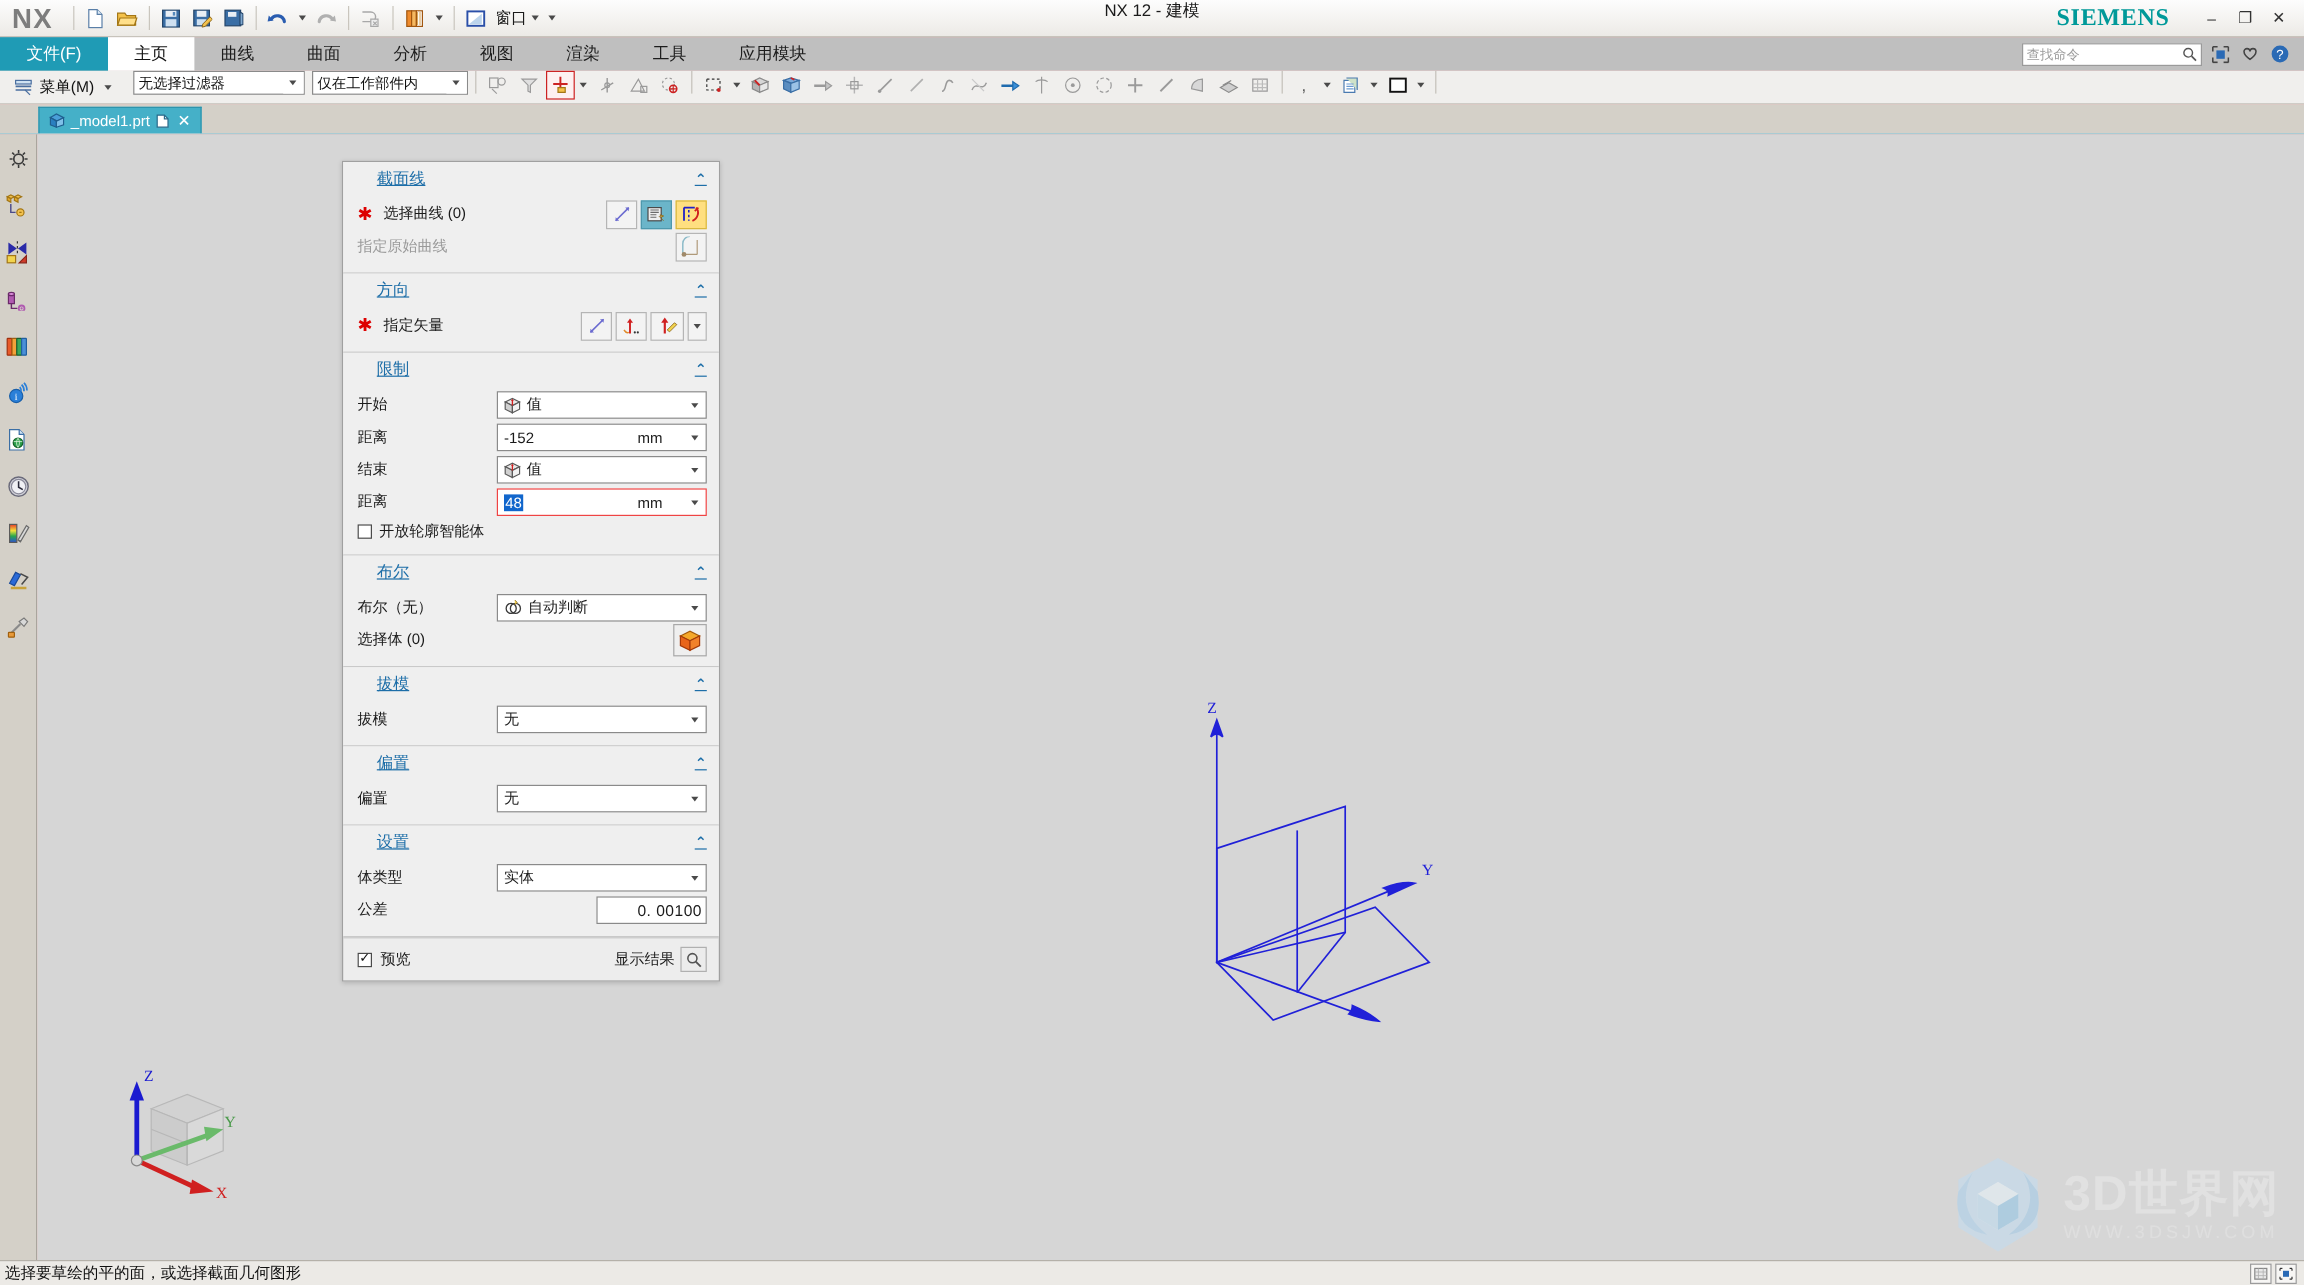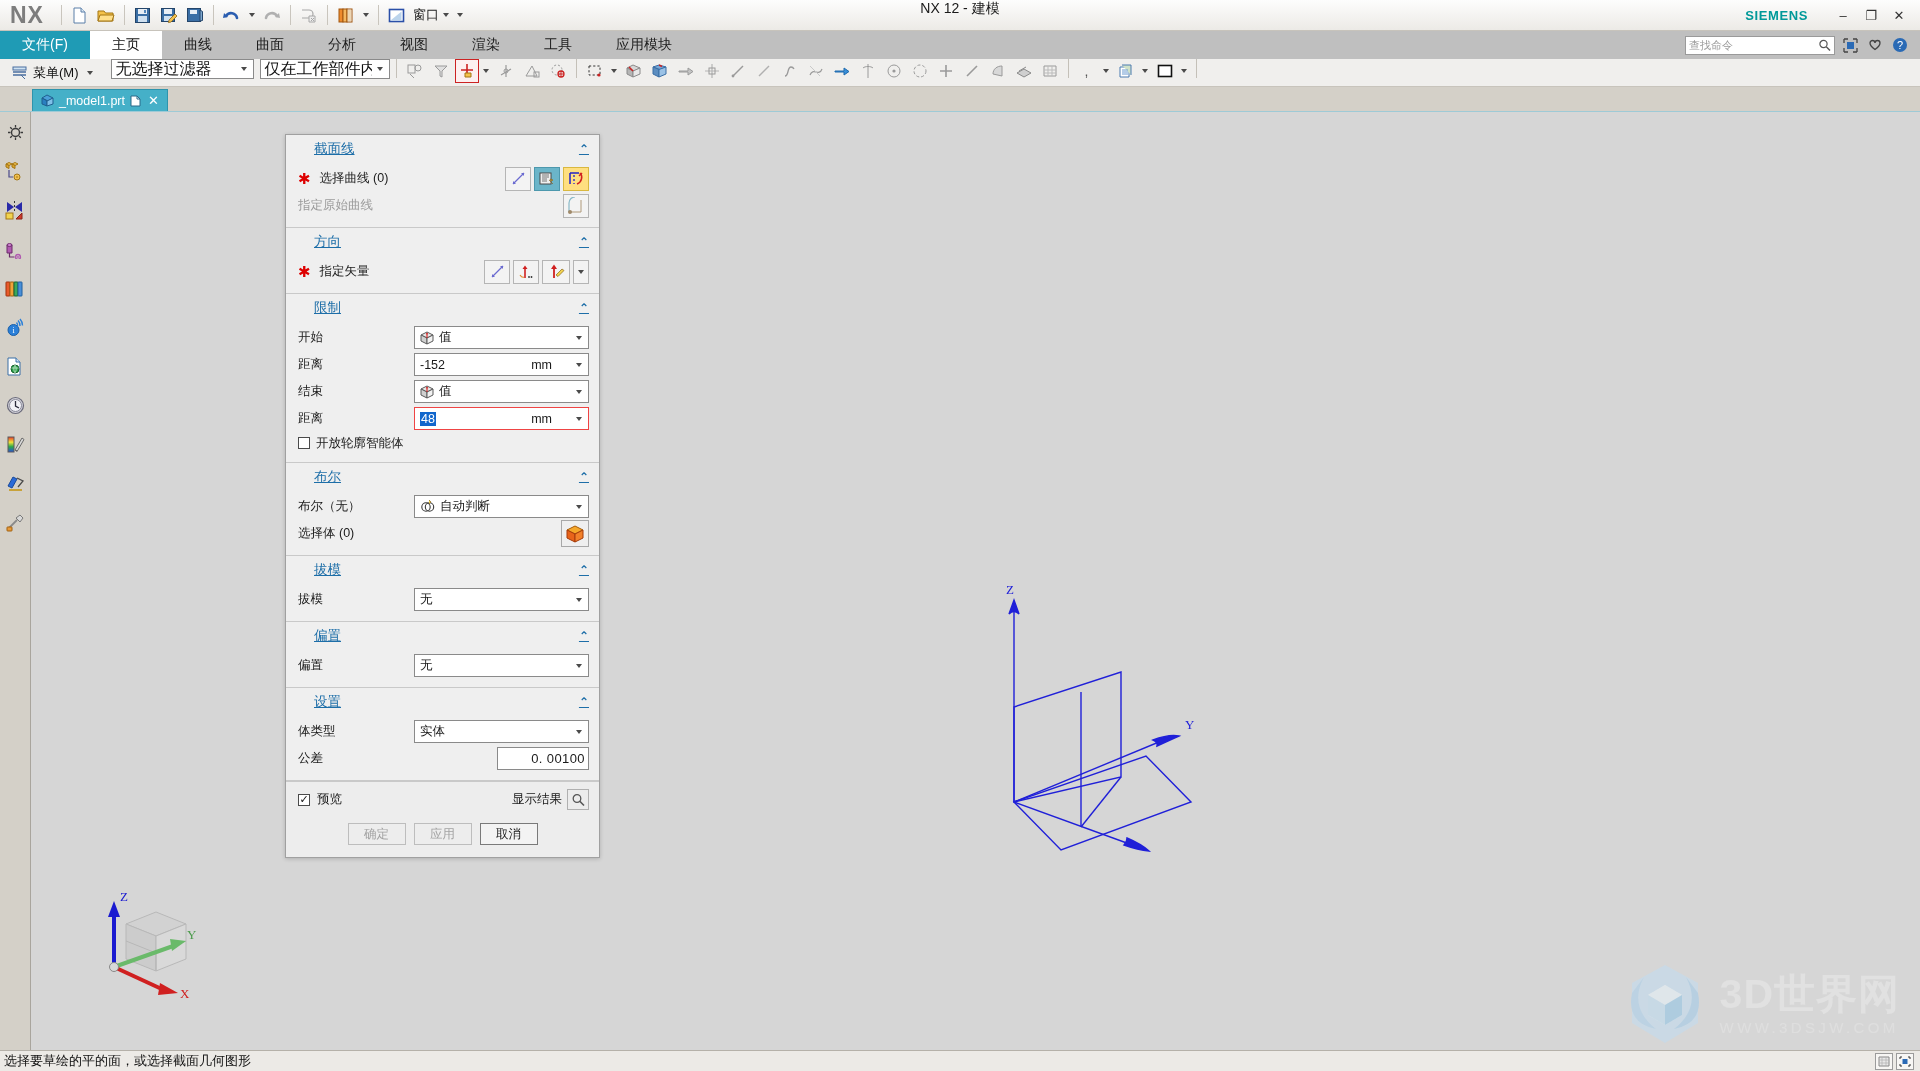--- a/index.html
+++ b/index.html
@@ -26,22 +26,22 @@
   }
   .qat-sep { width: 1px; height: 20px; background: #c9c5bd; margin: 0 5px; }
   .qat-btn {
     width: 26px; height: 25px; display: flex; align-items: center; justify-content: center;
     position: relative;
   }
   .caret { width: 0; height: 0; border-left: 3.5px solid transparent; border-right: 3.5px solid transparent;
            border-top: 4px solid #4a4a4a; margin: 0 4px; }
   .qat-text { font-size: 13px; color: #1a1a1a; padding-left: 3px; }
   .siemens {
-    margin-left: auto; color: #009999; font-weight: bold; font-size: 13px;
-    letter-spacing: 0.6px; padding-right: 22px; font-family: Liberation Sans, sans-serif;
+    margin-left: auto; color: #009999; font-weight: bold; font-size: 20px;
+    letter-spacing: 0.6px; padding-right: 22px; font-family: Liberation Serif, serif;
   }
   .wincontrols { display: flex; align-items: center; padding-right: 8px; gap: 2px; }
   .wc { width: 26px; height: 22px; display: flex; align-items: center; justify-content: center;
         color: #333; font-size: 13px; }
 
   
   .ribbonbar {
     position: absolute; top: 31px; left: 0; width: 1920px; height: 28px;
     background: #bfbfbf; display: flex; align-items: stretch;
   }
@@ -63,21 +63,21 @@
 
   
   .seltoolbar {
     position: absolute; top: 59px; left: 0; width: 1920px; height: 28px;
     background: #f0efed; border-bottom: 1px solid #c8c4bc;
     display: flex; padding-left: 6px; gap: 2px;
   }
   .menu-btn { display: flex; align-items: center; gap: 4px; padding: 1px 6px; font-size: 13px; color: #111; }
   .combo {
     height: 20px; border: 1px solid #8a8a8a; background: #fff; display: flex; align-items: center;
-    font-size: 16px; color: #111; padding-left: 4px; position: relative;
+    font-size: 12px; color: #111; padding-left: 4px; position: relative;
   }
   .combo .arrow {
     position: absolute; right: 0; top: 0; width: 17px; height: 100%;
     display: flex; align-items: center; justify-content: center; background: #fff;
   }
   .tb-ico { width: 24px; height: 24px; display: flex; align-items: center; justify-content: center; }
   .tb-sep { width: 1px; height: 19px; background: #c4c0b8; margin: 0 4px; }
   .tb-caret { width: 11px; height: 24px; display: flex; align-items: center; justify-content: center; }
 
   
@@ -981,25 +981,20 @@
         <span>显示结果</span>
         <span class="magbtn">
           <svg width="14" height="14" viewBox="0 0 14 14">
               <circle cx="6" cy="5.5" r="3.8" fill="none" stroke="#555" stroke-width="1.3"></circle>
               <path d="M8.8 8.3L13 12.5" stroke="#555" stroke-width="1.6"></path>
             </svg>
         </span>
       </span>
     </div>
 
-    <div class="btnrow">
-      <div class="dbtn disabled">确定</div>
-      <div class="dbtn disabled">应用</div>
-      <div class="dbtn cancel">取消</div>
-    </div>
   </div>
 
   <div class="statusbar">
     <span>选择要草绘的平的面，或选择截面几何图形</span>
     <span class="status-right">
       <span class="sb-ico">
         <svg width="12" height="11" viewBox="0 0 12 11">
             <path d="M1 1h10v9H1z" fill="#e8e8e8" stroke="#888"></path>
             <path d="M4 1v9M8 1v9M1 4h10M1 7h10" stroke="#b0b0b0" stroke-width="0.7"></path>
           </svg>

